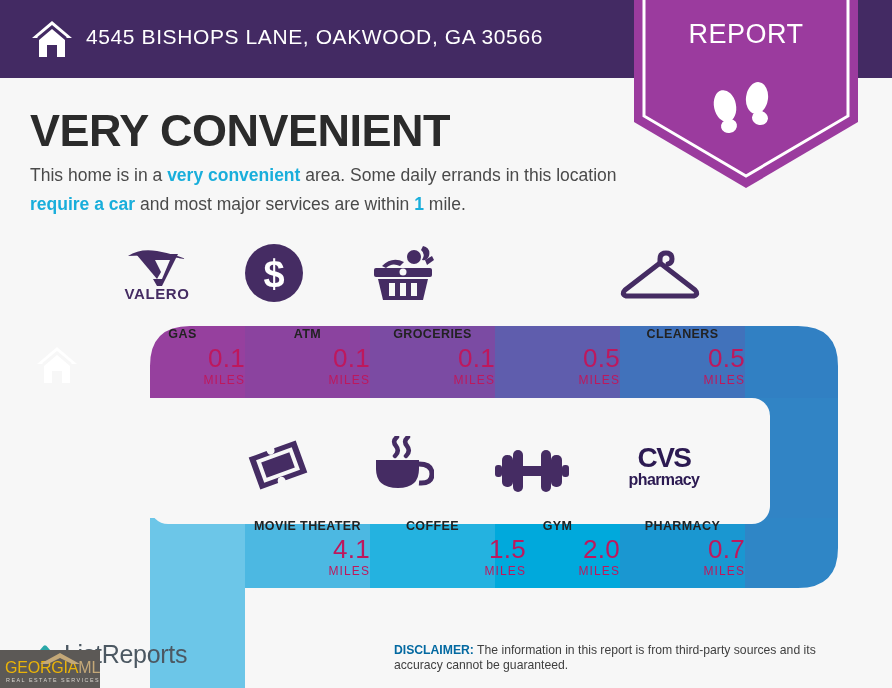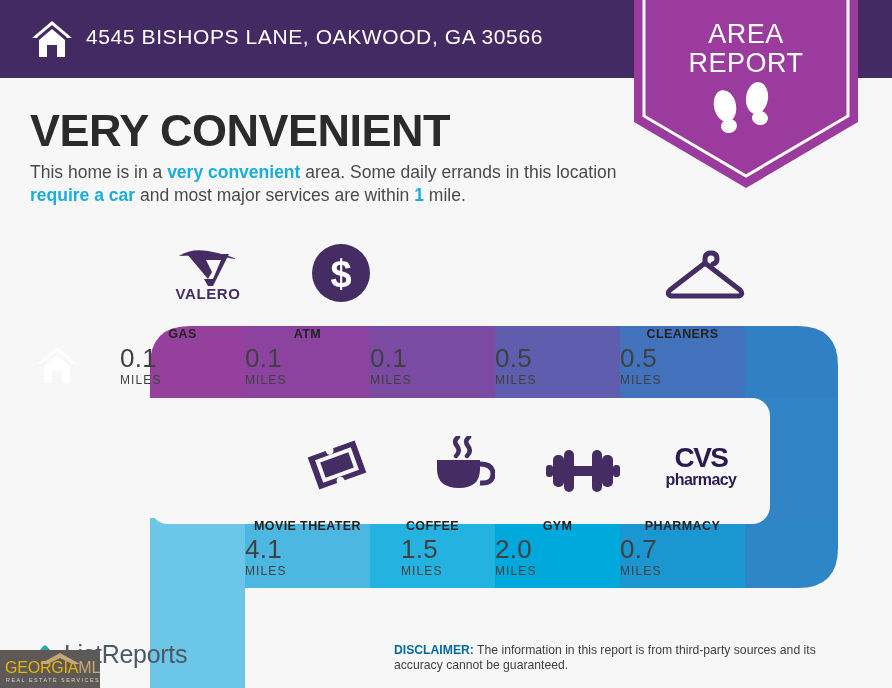--- a/index.html
+++ b/index.html
@@ -59,21 +59,21 @@
     position: absolute; left: 30px; top: 105px;
     font-size: 45px;
     font-weight: bold;
     color: #2b2b2b;
     letter-spacing: -0.5px;
   }
   .subline {
     position: absolute; left: 30px; top: 161px;
     width: 600px;
     font-size: 17.5px;
-    line-height: 23px;
+    line-height: 29px;
     color: #4a4a4a;
   }
   .subline b { color: #19aedb; font-weight: bold; }
 
   
   .ribbon { position: absolute; left: 0; top: 326px; width: 892px; height: 362px; z-index: 1; }
 
   
   .notch-card {
     position: absolute;
@@ -94,36 +94,36 @@
 
   
   .icon-cell {
     position: absolute;
     width: 125px;
     text-align: center;
     z-index: 10;
   }
   .icon-art {
     height: 62px;
-    display: flex; align-items: flex-end; justify-content: flex-end;
+    display: flex; align-items: flex-end; justify-content: flex-start;
   }
   .icon-label {
     margin-top: 25px;
     font-size: 12.5px;
     font-weight: bold;
     color: #222222;
     letter-spacing: 0.4px;
   }
 
   
   .val-cell {
     position: absolute;
     width: 125px;
-    text-align: left;
-    color: #404040;
+    text-align: right;
+    color: #be185d;
     z-index: 10;
   }
   .val-num {
     font-size: 26px;
     font-weight: 400;
     line-height: 27px;
     letter-spacing: 0.3px;
   }
   .val-unit {
     font-size: 12px;
@@ -206,21 +206,20 @@
       <path d="M0 0 L224 0 L224 122 L112 188 L0 122 Z" fill="#9b3b9e"></path>
       <path d="M10 0 L10 116 L112 176 L214 116 L214 0" fill="none" stroke="#ffffff" stroke-width="3"></path>
       <g fill="#ffffff">
         <ellipse cx="91" cy="106" rx="11" ry="16" transform="rotate(-12 91 106)"></ellipse>
         <ellipse cx="95" cy="126" rx="8" ry="7" transform="rotate(-12 95 126)"></ellipse>
         <ellipse cx="123" cy="98" rx="11" ry="16" transform="rotate(8 123 98)"></ellipse>
         <ellipse cx="126" cy="118" rx="8" ry="7" transform="rotate(8 126 118)"></ellipse>
       </g>
     </svg>
     <div class="badge-text">
-      <div>AREA</div>
       <div>REPORT</div>
     </div>
   </div>
 
   <div class="headline">VERY CONVENIENT</div>
   <div class="subline">
     <span>This home is in a </span><b>very convenient</b><span> area. Some daily errands in this location </span><b>require a car</b><span> and most major services are within </span><b>1</b><span> mile.</span>
   </div>
 
   <svg class="ribbon" width="892" height="362" viewBox="0 0 892 362">
@@ -283,20 +282,41 @@
   <div class="icon-cell" style="left:245px; top:240px;">
     <div class="icon-art">
       <svg width="58" height="58" viewBox="0 0 58 58">
         <circle cx="29" cy="29" r="29" fill="#452c63"></circle>
         <text x="29" y="43" text-anchor="middle" font-family="Liberation Sans, sans-serif" font-size="38" font-weight="bold" fill="#ffffff">$</text>
       </svg>
     </div>
     <div class="icon-label">ATM</div>
   </div>
 
+  <div class="icon-cell" style="left:370px; top:240px;">
+    <div class="icon-art">
+      <svg width="66" height="58" viewBox="0 0 66 58">
+        <g fill="#452c63">
+          <circle cx="44" cy="13" r="7"></circle>
+          <path d="M53 2 Q61 4 59 12 Q57 17 52 16 Q56 10 51 6 Z"></path>
+          <path d="M55 16 L62 12 L64 16 L57 21 Z"></path>
+          <path d="M12 22 Q22 12 34 18 L30 22 Q22 18 16 24 Z"></path>
+          <rect x="4" y="24" width="58" height="9" rx="2"></rect>
+          <path d="M8 35 L58 35 L53 56 L13 56 Z"></path>
+        </g>
+        <g fill="#f7f7f7">
+          <rect x="19" y="39" width="6" height="13"></rect>
+          <rect x="30" y="39" width="6" height="13"></rect>
+          <rect x="41" y="39" width="6" height="13"></rect>
+        </g>
+        <circle cx="33" cy="28" r="3.5" fill="#f7f7f7"></circle>
+      </svg>
+    </div>
+    <div class="icon-label">GROCERIES</div>
+  </div>
 
 
   <div class="icon-cell" style="left:620px; top:240px;">
     <div class="icon-art">
       <svg width="80" height="52" viewBox="0 0 80 52">
         <path d="M40 14 L40 9 Q40 3 46 3 Q52 3 52 9 Q52 13 48 14" fill="none" stroke="#452c63" stroke-width="5" stroke-linecap="round"></path>
         <path d="M40 13 L75 40 Q79 44 74 46 L6 46 Q1 44 5 40 Z" fill="none" stroke="#452c63" stroke-width="5" stroke-linejoin="round"></path>
       </svg>
     </div>
     <div class="icon-label">CLEANERS</div>

